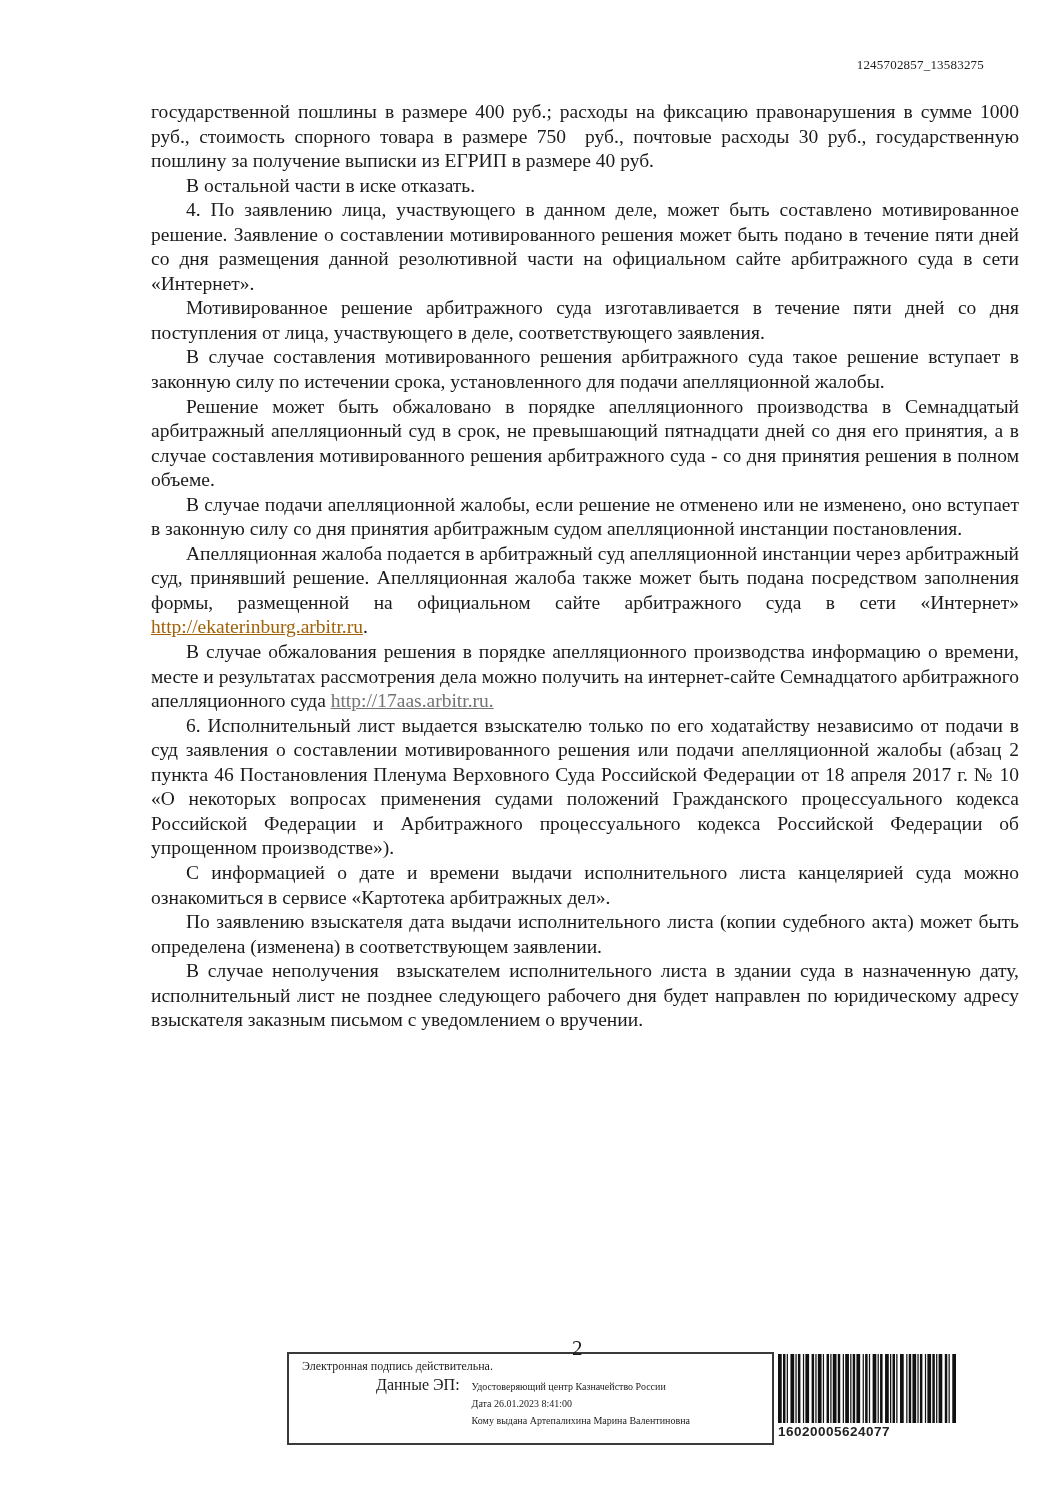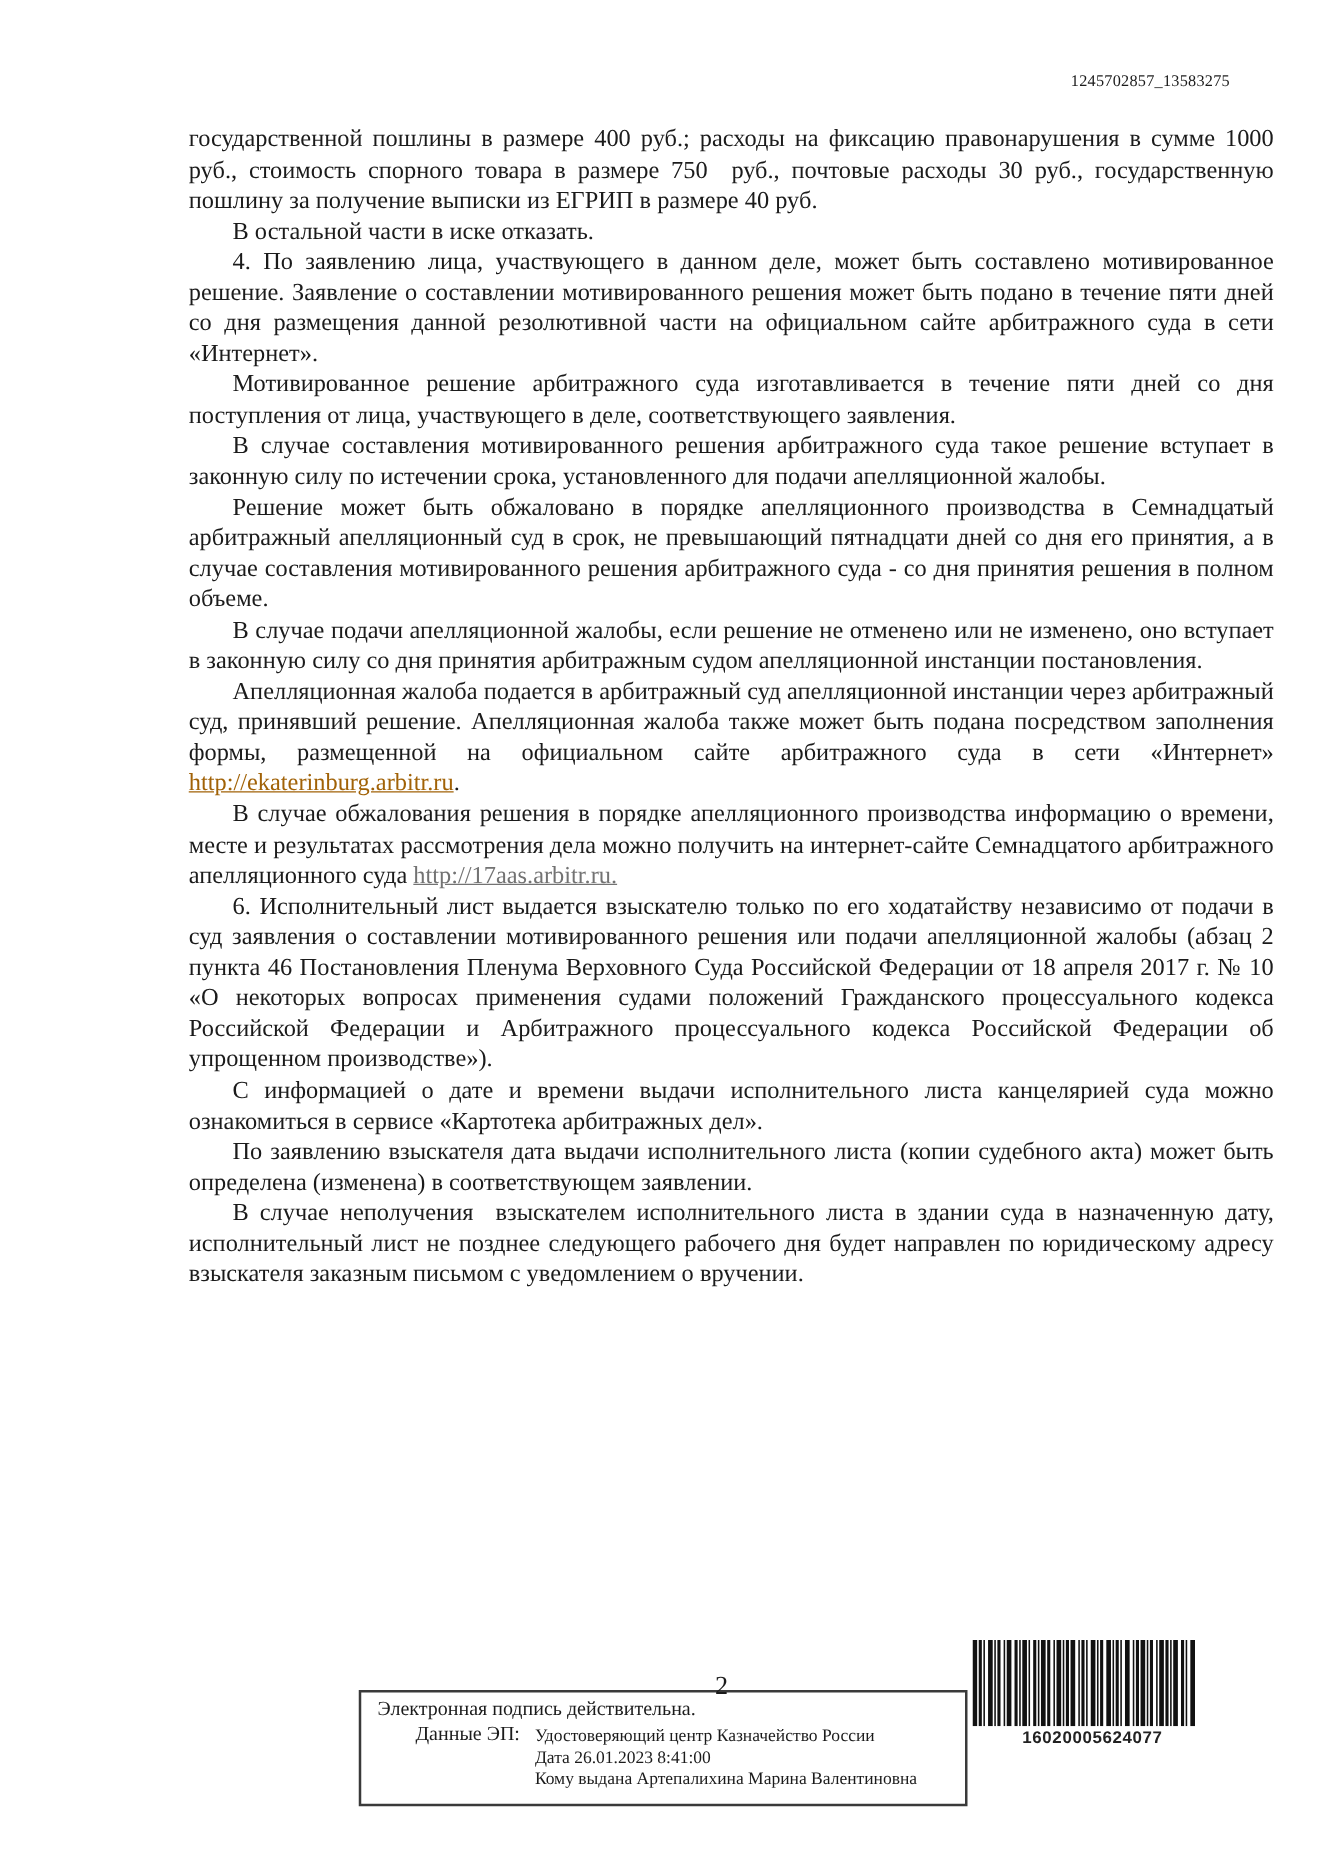--- a/index.html
+++ b/index.html
@@ -13,25 +13,25 @@
   .para.no-indent { text-indent:0; }
   .doclink { text-decoration:underline; cursor:pointer; }
   .link-dark { color:#a16207; }
   .link-blue { color:#737373; }
   .sign-row { display:flex; justify-content:space-between; margin-top:29px; padding-left:64px; padding-right:160px; font-weight:bold; font-size:19.5px; }
   .page-num { position:absolute; left:572px; top:1336px; font-size:21px; z-index:2; }
   .stamp-box {
     position:absolute; left:287px; top:1352px; width:487px; height:93px;
     border:2px solid #3a3a3a; box-sizing:border-box; padding:3px 8px 0 13px; background:#fff;
   }
-  .stamp-line1 { font-size:16px; margin:2px 0 2px 0; }
+  .stamp-line1 { font-size:12px; margin:2px 0 2px 0; }
   .stamp-row { display:flex; align-items:flex-start;justify-content:center; }
   .stamp-label { font-size:16px; flex:0 0 auto; margin-right:12px; }
-  .stamp-details { font-size:14px; line-height:16.8px; padding-top:3px; }
-  .barcode-wrap { position:absolute; left:778px; top:1312px; width:152px; text-align:right; }
+  .stamp-details { font-size:10px; line-height:16.8px; padding-top:3px; }
+  .barcode-wrap { position:absolute; left:778px; top:1354px; width:178px; text-align:left; }
   .barcode-svg { width:178px; height:69px; display:block; }
   .barcode-number {
     font-family:"Liberation Sans", sans-serif; font-size:13.5px; font-weight:bold;
     letter-spacing:0.5px; color:#222; margin-top:1px;
   }
 </style>
 </head>
 <body>
 
 <div class="page">

